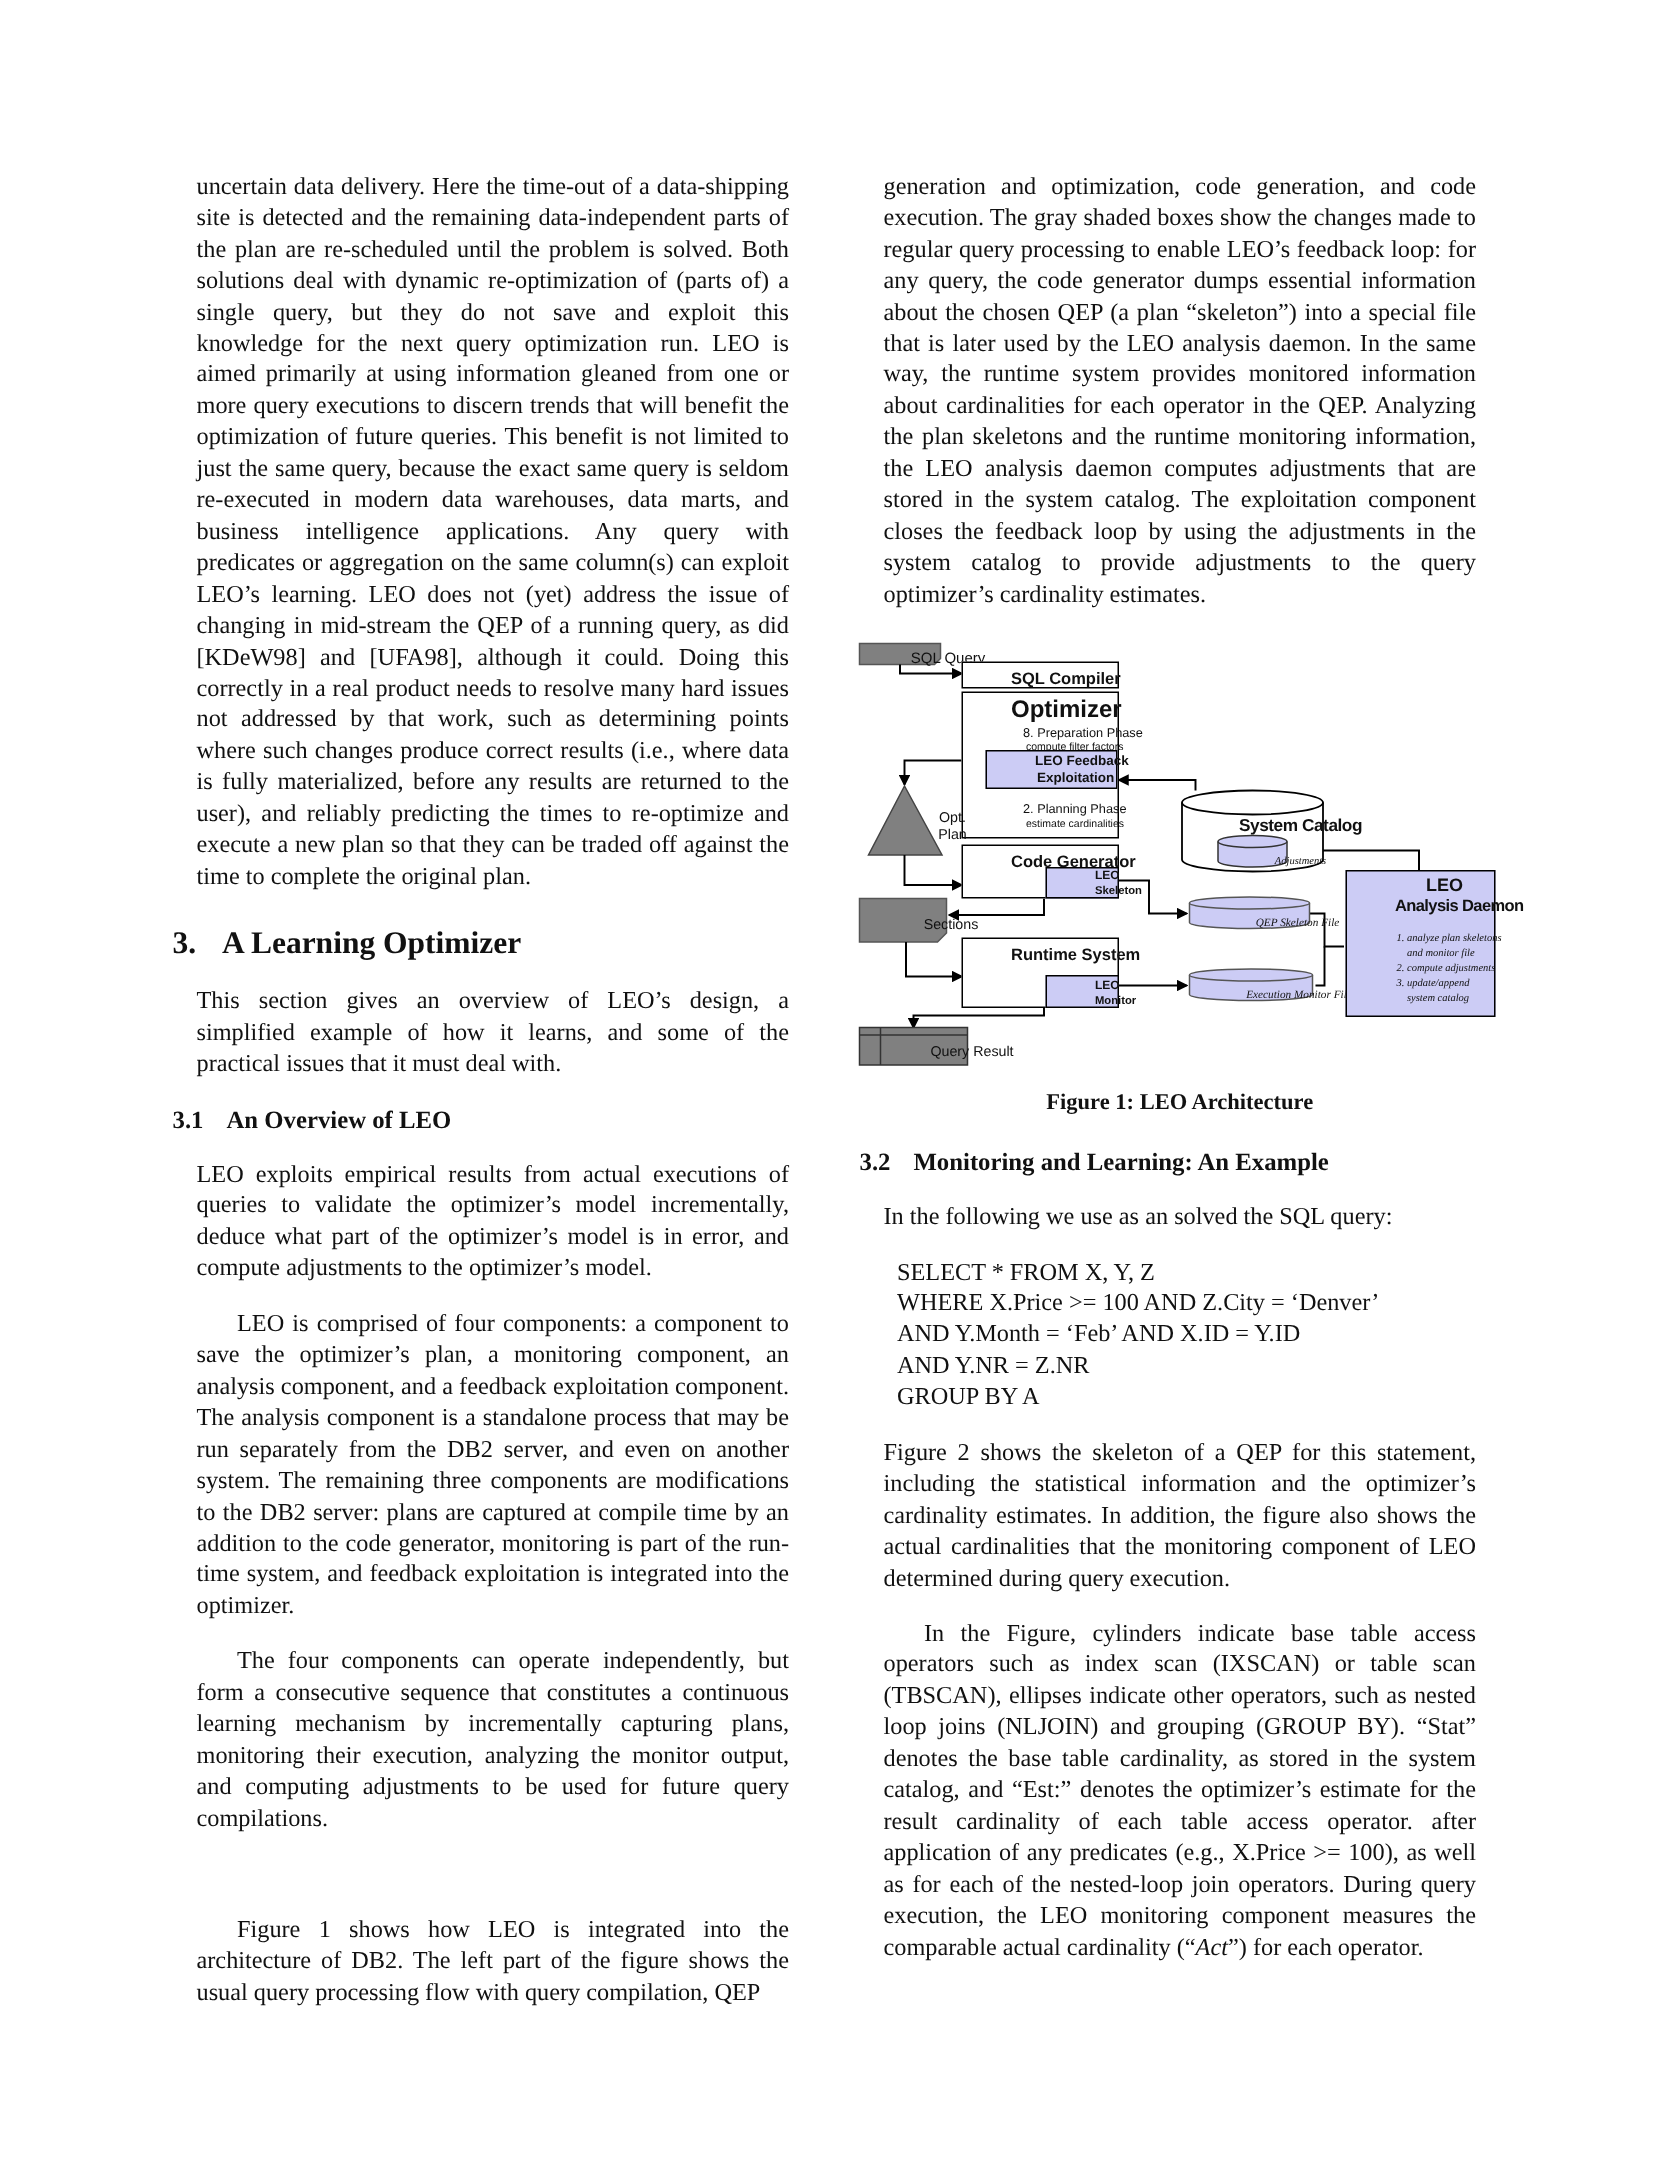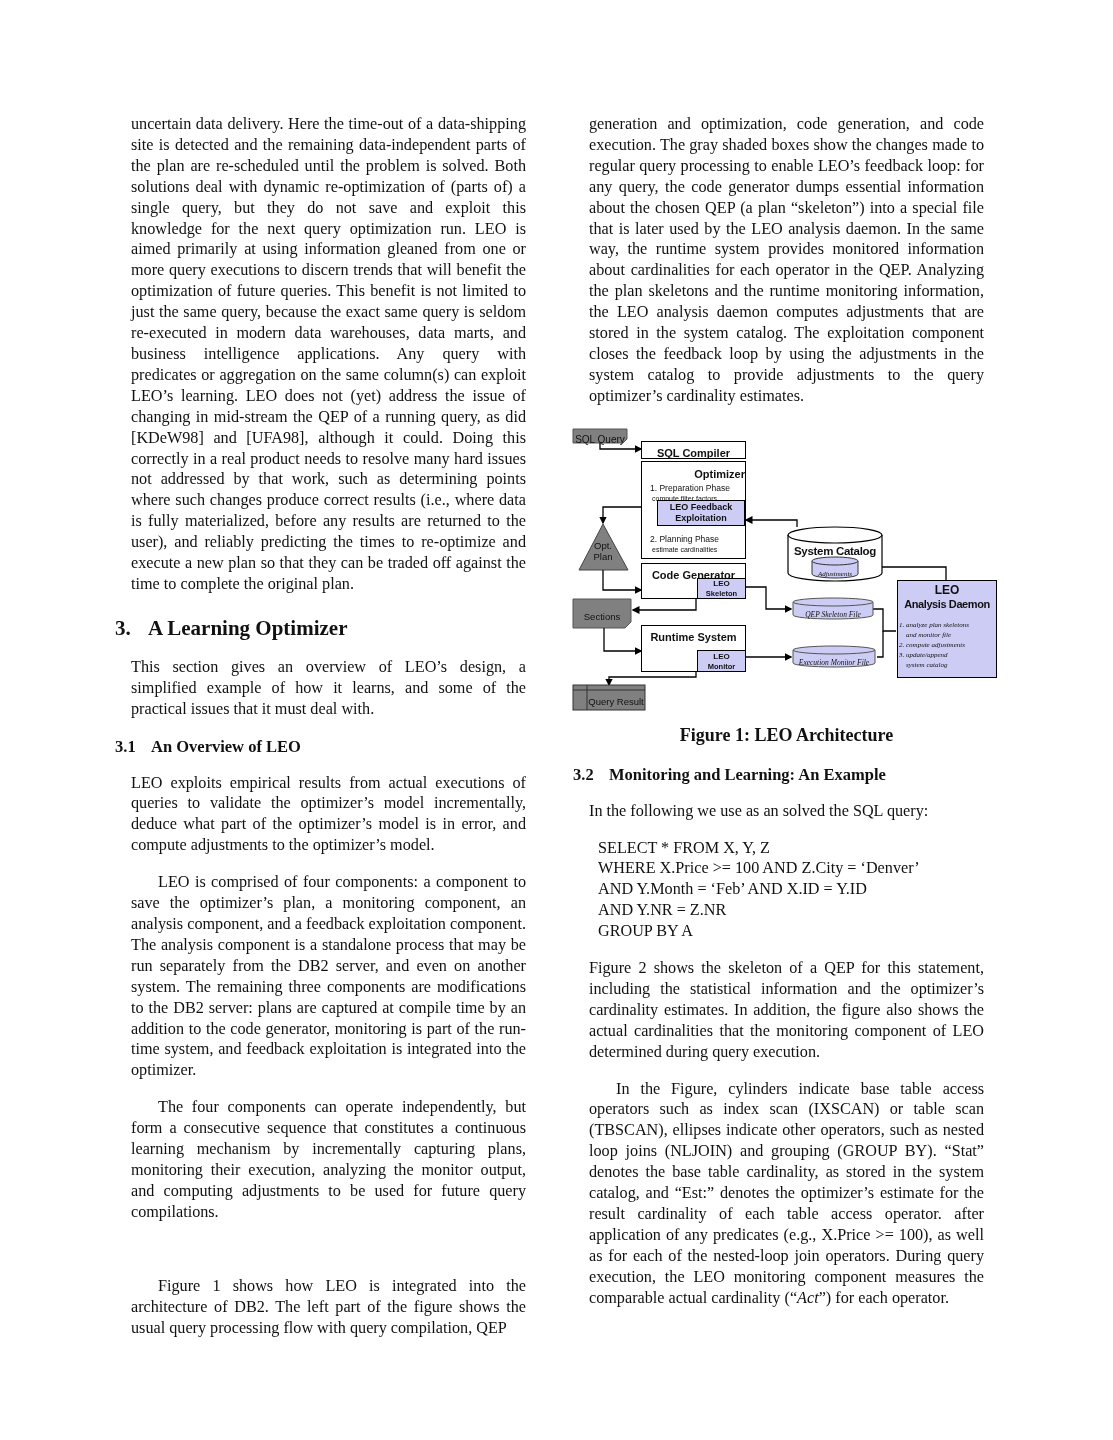--- a/index.html
+++ b/index.html
@@ -12,28 +12,28 @@
     .col-left { left: 115px; }
     .col-right { left: 573px; }
     .para { margin: 16px; text-align: justify; }
     .indent { text-indent: 27px; }
     .h1 { font-weight: bold; font-size: 21px; margin: 20px 0 10px 0; line-height: 26px; }
     .h1 .num { display: inline-block; width: 33px; }
     .h2 { font-weight: bold; font-size: 16.5px; margin: 12px 0 11px 0; line-height: 21px; }
     .h2 .num { display: inline-block; width: 36px; }
     .gap { height: 21px; }
     .code-line { padding-left: 25px; line-height: 20.9px; white-space: pre; }
-    .caption { text-align: center; font-weight: bold; font-size: 18px; margin: 10px 0 10px 0; font-family: Liberation Serif, serif; }
+    .caption { text-align: center; font-weight: bold; font-size: 15px; margin: 10px 0 10px 0; font-family: Liberation Serif, serif; }
 
     
     .figure { position: relative; width: 430px; height: 288px; margin: 20px 0 0 -2px; font-family: "Liberation Sans", "DejaVu Sans", sans-serif; }
     .fig-svg { position: absolute; left: 0; top: 0; }
     .box { position: absolute; border: 1.5px solid #000; background: #fff; box-sizing: border-box; }
     .lav { background: #ccccf5; }
-    .lbl { position: absolute; text-align: center; white-space: nowrap; }
+    .lbl { position: absolute; text-align: center; white-space: nowrap; padding-left: 32px; }
     .b { font-weight: bold; }
     .it { font-family: "Liberation Serif", serif; font-style: italic; }
   </style>
 </head>
 <body>
 
 <div class="col col-left">
   <p class="para">uncertain data delivery. Here the time-out of a data-shipping site is detected and the remaining data-independent parts of the plan are re-scheduled until the problem is solved. Both solutions deal with dynamic re-optimization of (parts of) a single query, but they do not save and exploit this knowledge for the next query optimization run.  LEO is aimed primarily at using information gleaned from one or more query executions to discern trends that will benefit the optimization of future queries.  This benefit is not limited to just the same query, because the exact same query is seldom re-executed in modern data warehouses, data marts, and business intelligence applications.  Any query with predicates or aggregation on the same column(s) can exploit LEO’s learning.  LEO does not (yet) address the issue of changing in mid-stream the QEP of a running query, as did [KDeW98] and [UFA98], although it could. Doing this correctly in a real product needs to resolve many hard issues not addressed by that work, such as determining points where such changes produce correct results (i.e., where data is fully materialized, before any results are returned to the user), and reliably predicting the times to re-optimize and execute a new plan so that they can be traded off against the time to complete the original plan.</p>
 
   <div class="h1">
@@ -108,22 +108,22 @@
       <ellipse cx="263" cy="223" rx="41" ry="4" fill="#ccccf5" stroke="#555" stroke-width="1"></ellipse>
     </svg>
 
     <div class="lbl" style="left:2px;top:3px;width:54px;font-size:10px;">SQL Query</div>
 
     <div class="box" style="left:70px;top:14px;width:105px;height:18px;">
       <div class="lbl b" style="left:0;right:0;top:1px;font-size:11px;">SQL Compiler</div>
     </div>
 
     <div class="box" style="left:70px;top:34px;width:105px;height:98px;">
-      <div class="lbl b" style="left:0;right:0;top:2px;font-size:11px;text-align:right;">Optimizer</div>
-      <div class="lbl" style="left:8px;top:16px;font-size:8.5px;text-align:left;">1. Preparation Phase</div>
+      <div class="lbl b" style="left:0;right:0;top:2px;font-size:16px;text-align:right;">Optimizer</div>
+      <div class="lbl" style="left:8px;top:16px;font-size:8.5px;text-align:left;">8. Preparation Phase</div>
       <div class="lbl" style="left:10px;top:27px;font-size:7px;text-align:left;">compute  filter factors</div>
       <div class="box lav" style="left:15px;top:38px;width:88px;height:26px;border-width:1.5px;">
         <div class="lbl b" style="left:0;right:0;top:1px;font-size:9px;line-height:11px;">LEO Feedback</div>
         <div class="lbl b" style="left:0;right:0;top:12px;font-size:9px;line-height:11px;">Exploitation</div>
       </div>
       <div class="lbl" style="left:8px;top:67px;font-size:8.5px;text-align:left;">2. Planning Phase</div>
       <div class="lbl" style="left:10px;top:78px;font-size:7px;text-align:left;">estimate cardinalities</div>
     </div>
 
     <div class="lbl" style="left:16px;top:113px;width:32px;font-size:9.5px;line-height:11px;color:#111;">Opt.</div>

